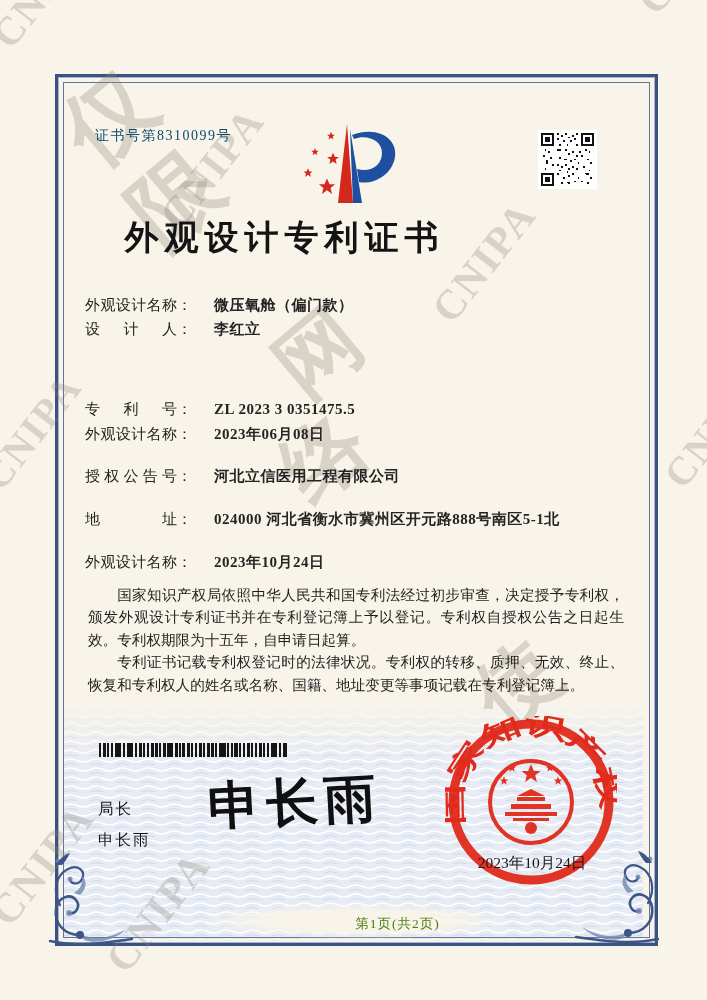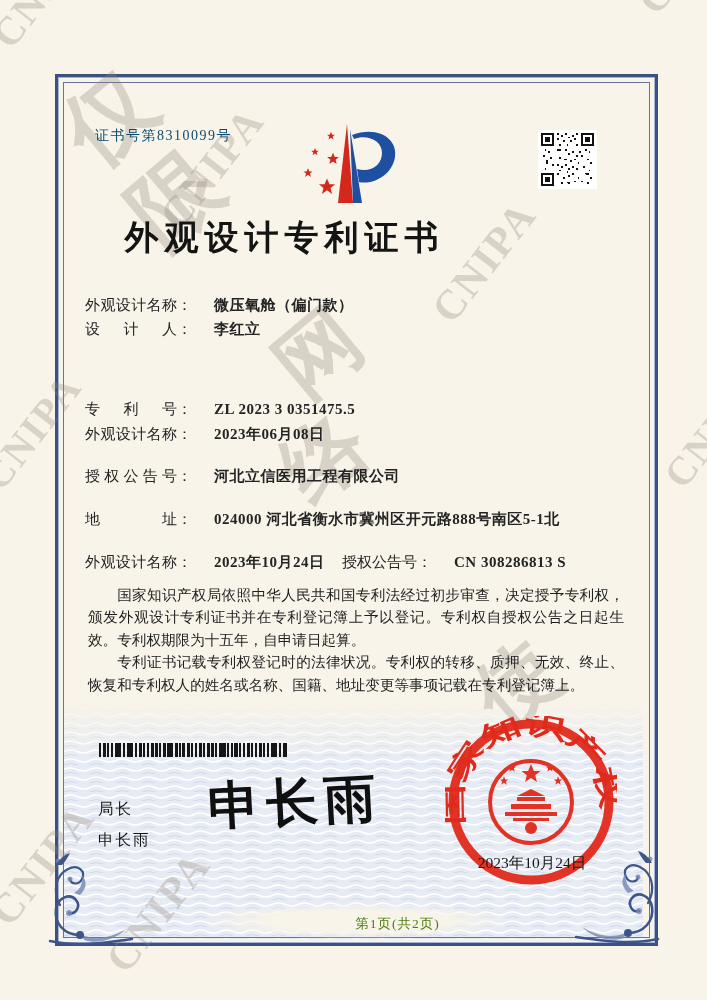--- a/index.html
+++ b/index.html
@@ -151,23 +151,20 @@
       <span class="lbl"><span class="lbl-in">外观设计名称</span><span>：</span></span><span class="val">2023年06月08日</span>
     </div>
     <div class="row" style="top:467px">
       <span class="lbl"><span class="lbl-in">授权公告号</span><span>：</span></span><span class="val">河北立信医用工程有限公司</span>
     </div>
     <div class="row" style="top:510px">
       <span class="lbl"><span class="lbl-in">地址</span><span>：</span></span><span class="val">024000 河北省衡水市冀州区开元路888号南区5-1北</span>
     </div>
     <div class="row" style="top:553px">
       <span class="lbl"><span class="lbl-in">外观设计名称</span><span>：</span></span><span class="val">2023年10月24日</span>
-      <span class="pair2">
-        <span>授权公告号</span><span>：</span><span class="val">CN 308286813 S</span>
-      </span>
     </div>
   </div>
 
   <div class="body-text">
     <p>国家知识产权局依照中华人民共和国专利法经过初步审查，决定授予专利权，颁发外观设计专利证书并在专利登记簿上予以登记。专利权自授权公告之日起生效。专利权期限为十五年，自申请日起算。</p>
     <p>专利证书记载专利权登记时的法律状况。专利权的转移、质押、无效、终止、恢复和专利权人的姓名或名称、国籍、地址变更等事项记载在专利登记簿上。</p>
   </div>
 
   <div class="barcode"></div>
   <div class="signer-title">局长</div>

